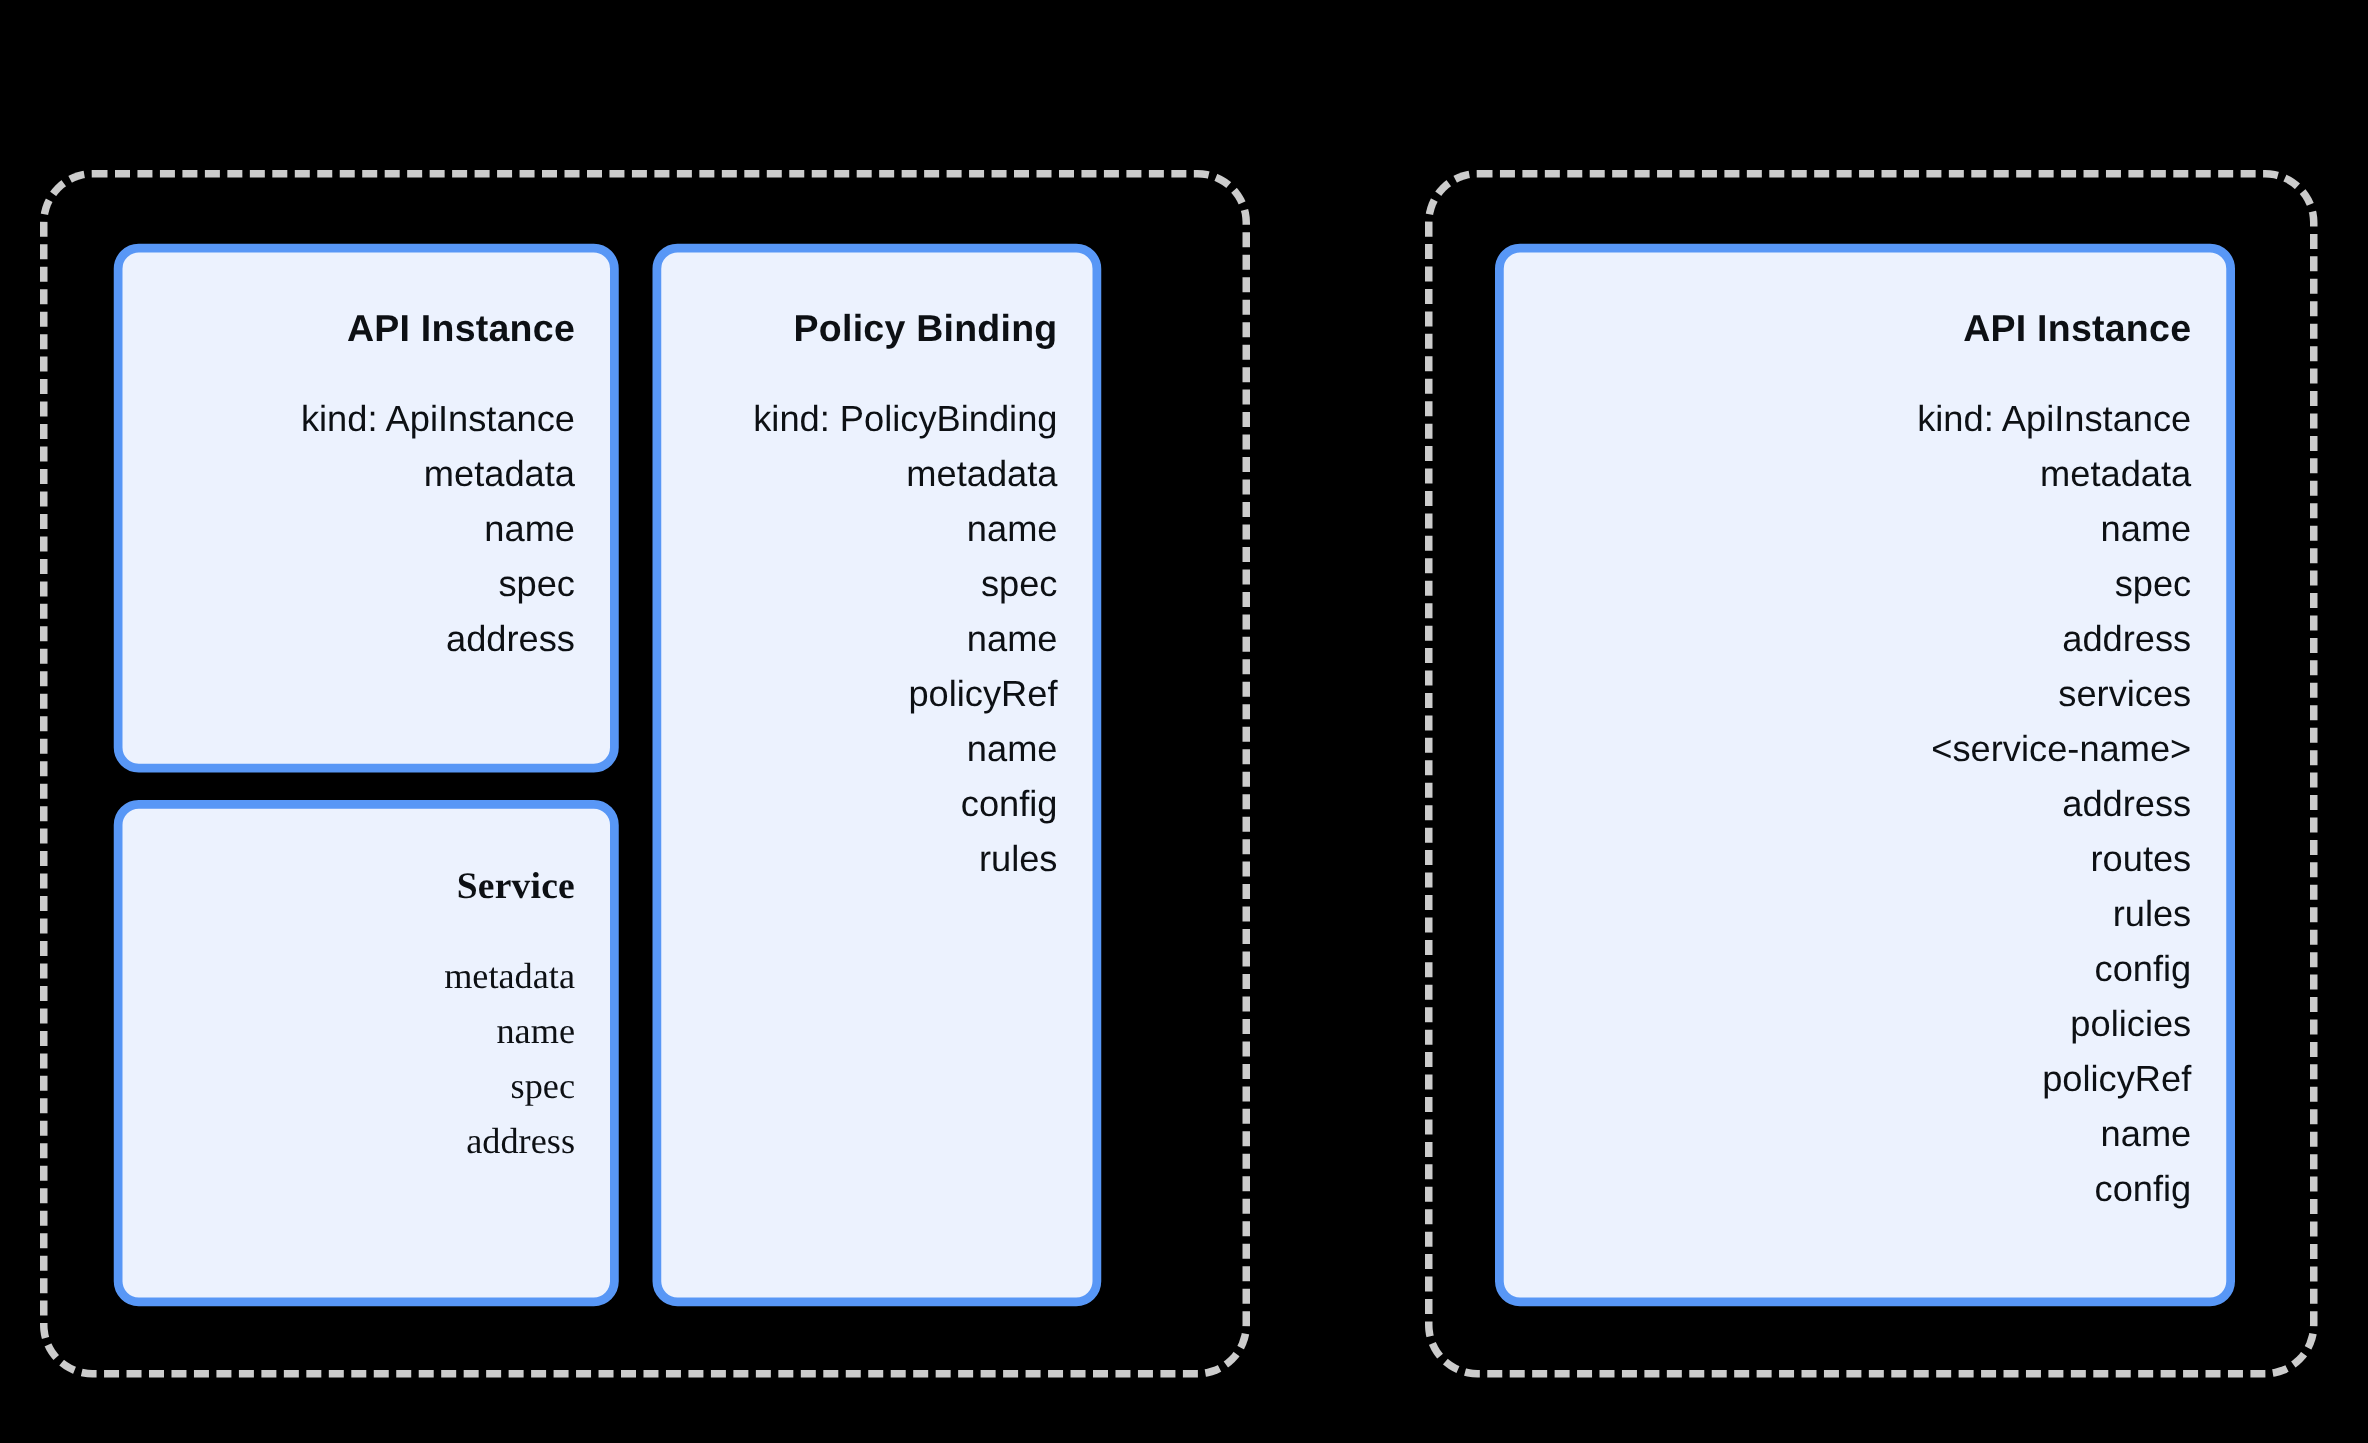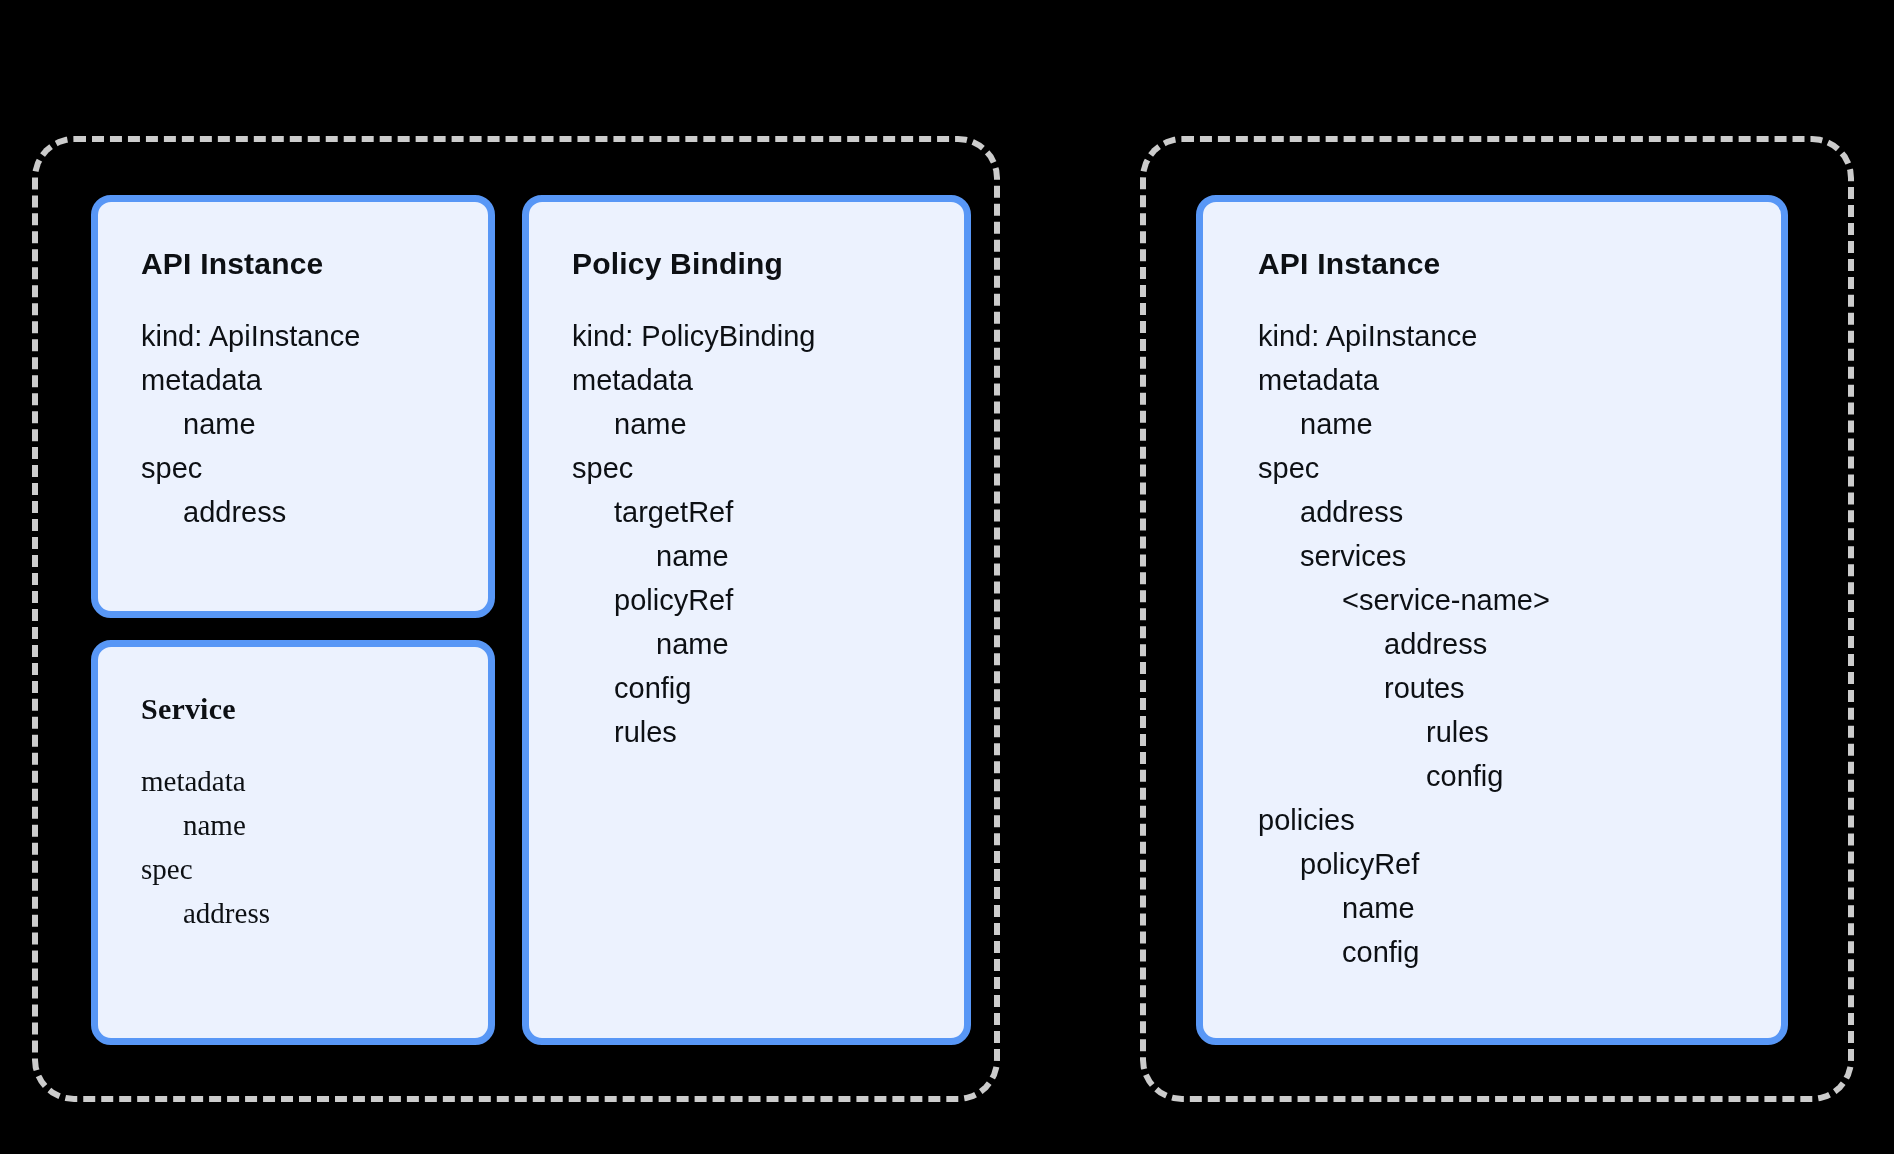--- a/index.html
+++ b/index.html
@@ -28,25 +28,26 @@
   #group-left{left:32px;top:136px;width:968px;height:966px;}
   #group-right{left:1140px;top:136px;width:714px;height:966px;}
   .card{
     position:absolute;
     box-sizing:border-box;
     background:var(--card-fill);
     border:7px solid var(--card-border);
     border-radius:20px;
     padding:40px 28px 28px 43px;
     overflow:hidden;
+    text-align:right;
   }
   
   #card-api-left{left:53px;top:53px;width:404px;height:423px;}
   #card-service{left:53px;top:498px;width:404px;height:405px;font-family:Liberation Serif, serif;}
-  #card-policy{left:484px;top:53px;width:449px;height:850px;}
+  #card-policy{left:484px;top:53px;width:359px;height:850px;}
   #card-api-right{left:50px;top:53px;width:592px;height:850px;padding-left:55px;}
   .card-title{
     font-size:30px;
     font-weight:700;
     line-height:44px;
     margin:0 0 28px 0;
     letter-spacing:0.2px;
   }
   .card-body{font-size:29px;line-height:44px;}
   .line{white-space:pre;}
@@ -81,21 +82,20 @@
           <div class="line indent-1">address</div>
         </div>
     </div>
     <div class="card" id="card-policy">
       <div class="card-title">Policy Binding</div>
       <div class="card-body">
           <div class="line indent-0">kind: PolicyBinding</div>
           <div class="line indent-0">metadata</div>
           <div class="line indent-1">name</div>
           <div class="line indent-0">spec</div>
-          <div class="line indent-1">targetRef</div>
           <div class="line indent-2">name</div>
           <div class="line indent-1">policyRef</div>
           <div class="line indent-2">name</div>
           <div class="line indent-1">config</div>
           <div class="line indent-1">rules</div>
         </div>
     </div>
   </div>
 
   <div class="group" id="group-right">

